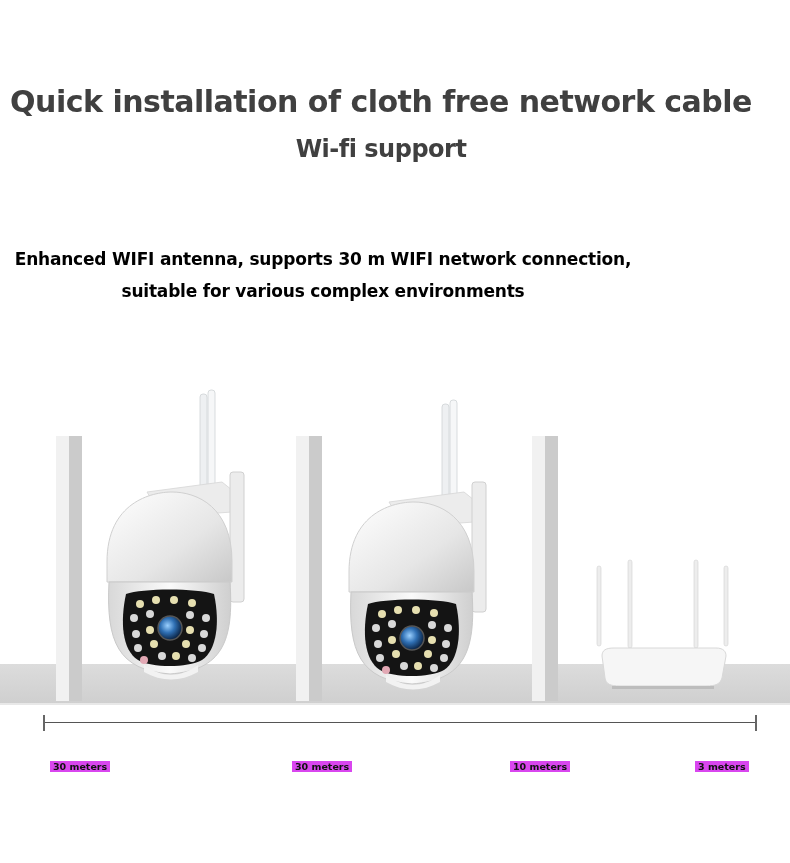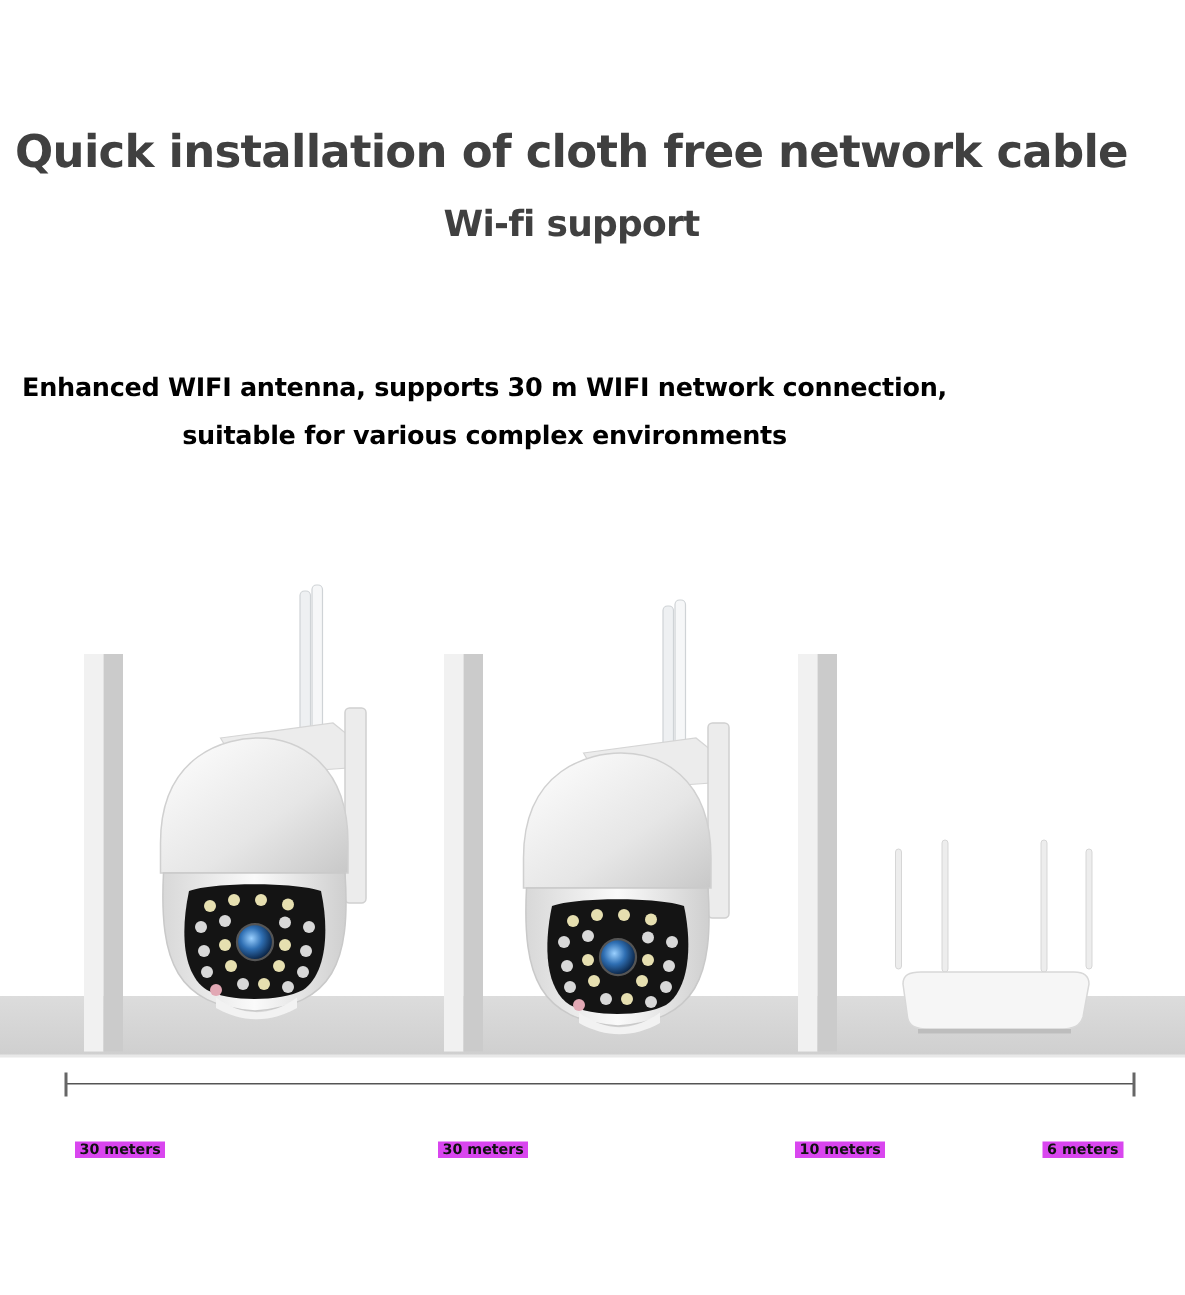--- a/index.html
+++ b/index.html
@@ -118,15 +118,15 @@
     <rect x="612" y="686" width="102" height="3" fill="#bdbdbd"></rect>
   </g>
 </svg>
 
 <div class="scale">
   <div class="line" style="left:44px; width:712px;"></div>
   <div class="tick" style="left:43px;"></div>
   <div class="tick" style="left:755px;"></div>
   <span class="lbl" style="left:50px;">30 meters</span>
   <span class="lbl" style="left:292px;">30 meters</span>
-  <span class="lbl" style="left:530px;">10 meters</span>
-  <span class="lbl" style="left:695px;">6 meters</span>
+  <span class="lbl" style="left:510px;">10 meters</span>
+  <span class="lbl" style="left:695px;">3 meters</span>
 </div>
 
 </body></html>

